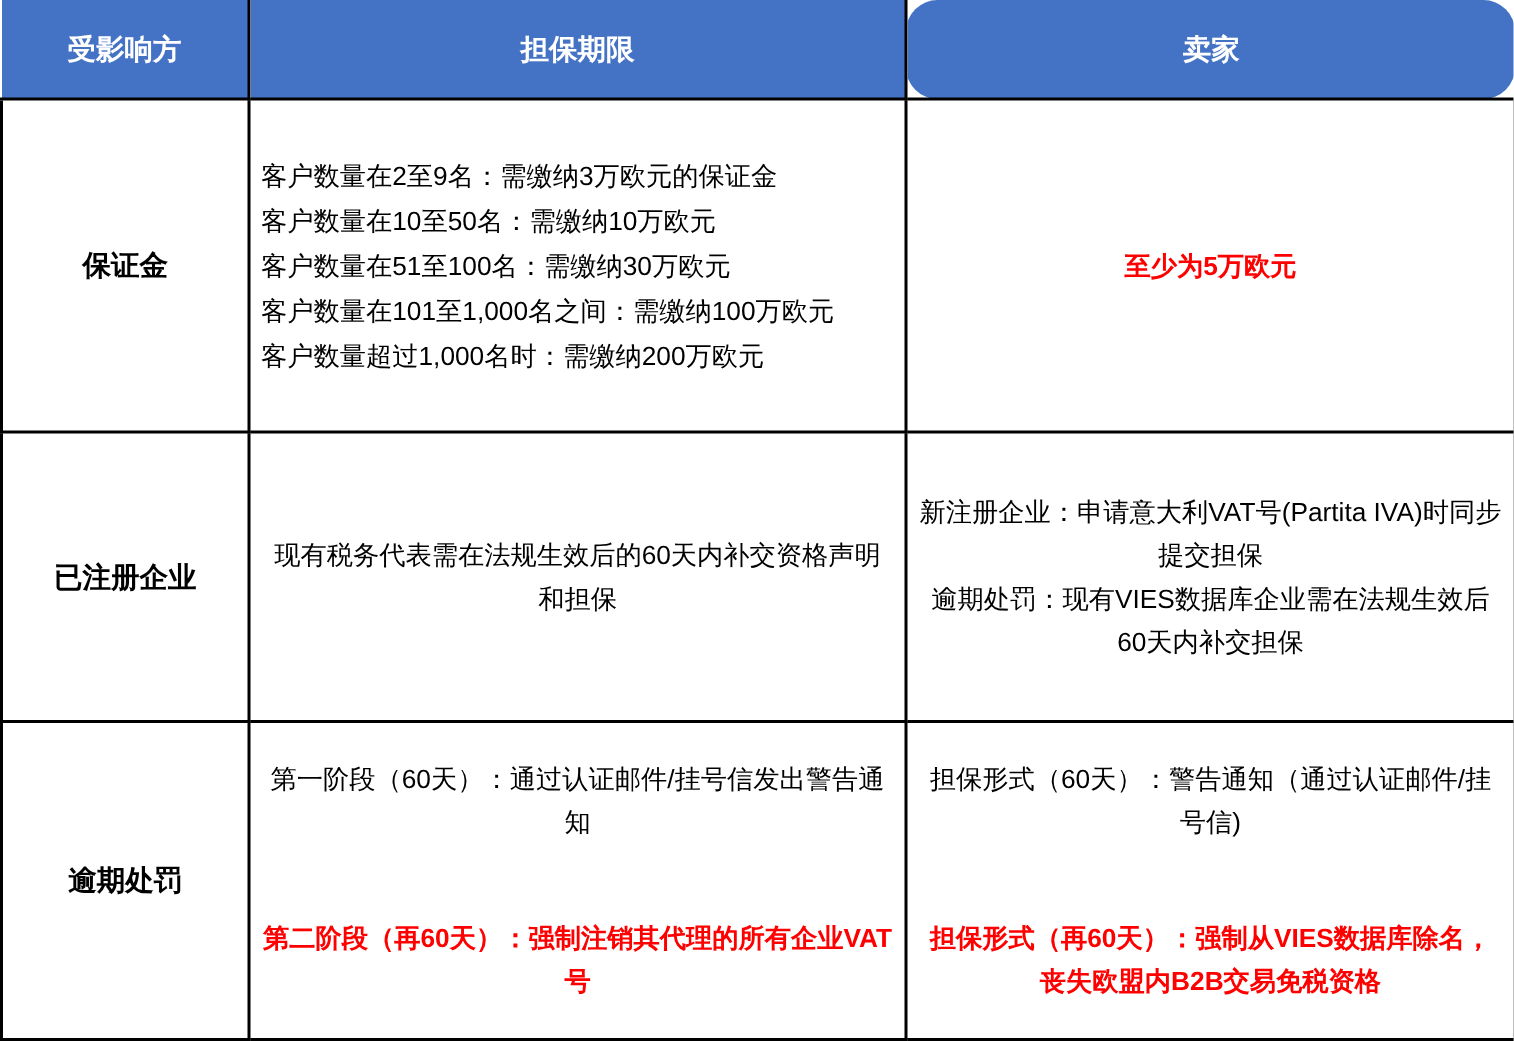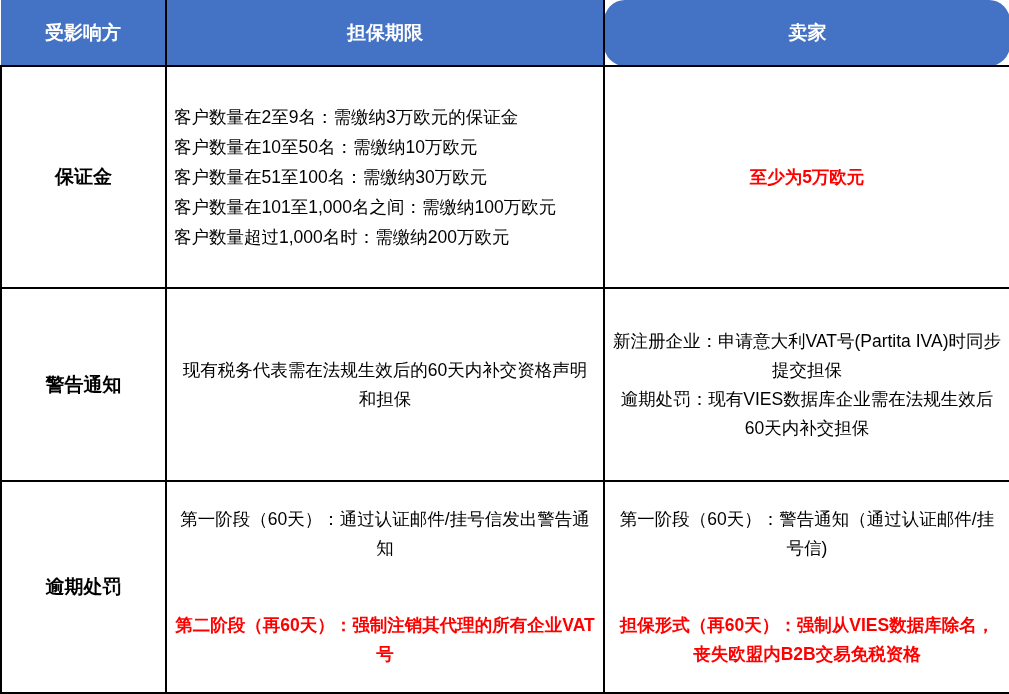--- a/index.html
+++ b/index.html
@@ -89,34 +89,34 @@
           <div>客户数量在101至1,000名之间：需缴纳100万欧元</div>
           <div>客户数量超过1,000名时：需缴纳200万欧元</div>
         </td>
         <td class="cell">
           <span class="alert">至少为5万欧元</span>
         </td>
       </tr>
 
 
       <tr style="height:158px">
-        <td class="row-label">警告通知</td>
+        <td class="row-label">已注册企业</td>
         <td class="cell">现有税务代表需在法规生效后的60天内补交资格声明和担保</td>
         <td class="cell">
           <div>新注册企业：申请意大利VAT号(Partita IVA)时同步提交担保</div>
           <div>逾期处罚：现有VIES数据库企业需在法规生效后60天内补交担保</div>
         </td>
       </tr>
 
       <tr style="height:161px">
         <td class="row-label">逾期处罚</td>
         <td class="cell">
           <div class="stage-normal">第一阶段（60天）：通过认证邮件/挂号信发出警告通知</div>
           <div class="stage-alert alert">第二阶段（再60天）：强制注销其代理的所有企业VAT号</div>
         </td>
         <td class="cell">
-          <div class="stage-normal">第一阶段（60天）：警告通知（通过认证邮件/挂号信)</div>
+          <div class="stage-normal">担保形式（60天）：警告通知（通过认证邮件/挂号信)</div>
           <div class="stage-alert alert">担保形式（再60天）：强制从VIES数据库除名，丧失欧盟内B2B交易免税资格</div>
         </td>
       </tr>
     </tbody>
   </table>
 </div>
 
 </body></html>

